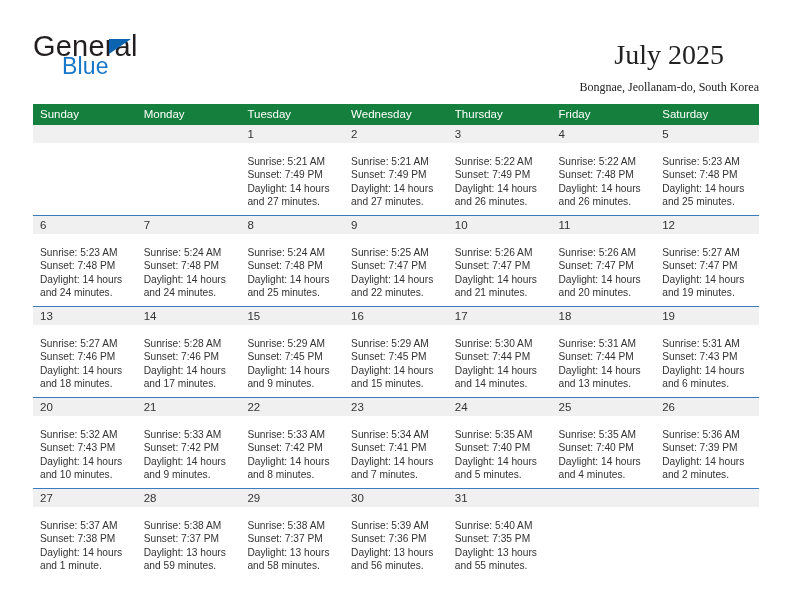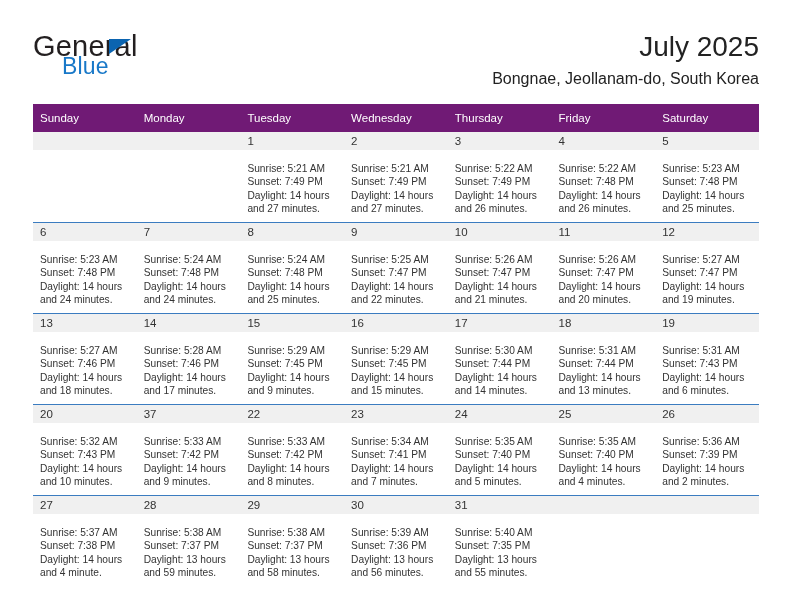--- a/index.html
+++ b/index.html
@@ -62,60 +62,61 @@
     font-size: 23px;
     letter-spacing: 0.2px;
     color: #1878c8;
     font-family: "Liberation Sans", sans-serif;
     line-height: 26px;
   }
 
   .title-block {
     position: absolute;
     right: 0;
-    top: 0;
-    text-align: right;
+    top: 8px;
+    text-align: center;
+    font-family: Liberation Serif, serif;
   }
   .cal-title {
     font-size: 28px;
     color: #222222;
     line-height: 34px;
     font-weight: normal;
     white-space: nowrap;
   }
   .cal-subtitle {
     margin-top: 6px;
-    font-size: 16px;
+    font-size: 12px;
     color: #222222;
     line-height: 18px;
     white-space: nowrap;
   }
 
   
   .calendar {
     position: absolute;
     left: 33px;
     top: 104px;
     width: 726px;
   }
 
   .cal-table {
     width: 726px;
     border-collapse: collapse;
     table-layout: fixed;
   }
 
   .cal-table th {
-    background: #701a75;
+    background: #15803d;
     color: #ffffff;
     font-size: 11.5px;
     font-weight: normal;
     text-align: left;
     padding: 5px 0 5px 7px;
-    height: 28px;
+    height: 21px;
     line-height: 11px;
   }
 
   
   .cal-table td {
     vertical-align: top;
     padding: 0;
     border: none;
   }
 
@@ -423,21 +424,21 @@
                 <div class="daylines">
                   <div>Sunrise: 5:32 AM</div>
                   <div>Sunset: 7:43 PM</div>
                   <div>Daylight: 14 hours</div>
                   <div>and 10 minutes.</div>
                 </div>
               </div>
             </td>
             <td>
               <div class="daycell">
-                <div class="daynum-strip">37</div>
+                <div class="daynum-strip">21</div>
                 <div class="daylines">
                   <div>Sunrise: 5:33 AM</div>
                   <div>Sunset: 7:42 PM</div>
                   <div>Daylight: 14 hours</div>
                   <div>and 9 minutes.</div>
                 </div>
               </div>
             </td>
             <td>
               <div class="daycell">
@@ -496,21 +497,21 @@
             </td>
           </tr>
           <tr class="week-row">
             <td>
               <div class="daycell">
                 <div class="daynum-strip">27</div>
                 <div class="daylines">
                   <div>Sunrise: 5:37 AM</div>
                   <div>Sunset: 7:38 PM</div>
                   <div>Daylight: 14 hours</div>
-                  <div>and 4 minute.</div>
+                  <div>and 1 minute.</div>
                 </div>
               </div>
             </td>
             <td>
               <div class="daycell">
                 <div class="daynum-strip">28</div>
                 <div class="daylines">
                   <div>Sunrise: 5:38 AM</div>
                   <div>Sunset: 7:37 PM</div>
                   <div>Daylight: 13 hours</div>

